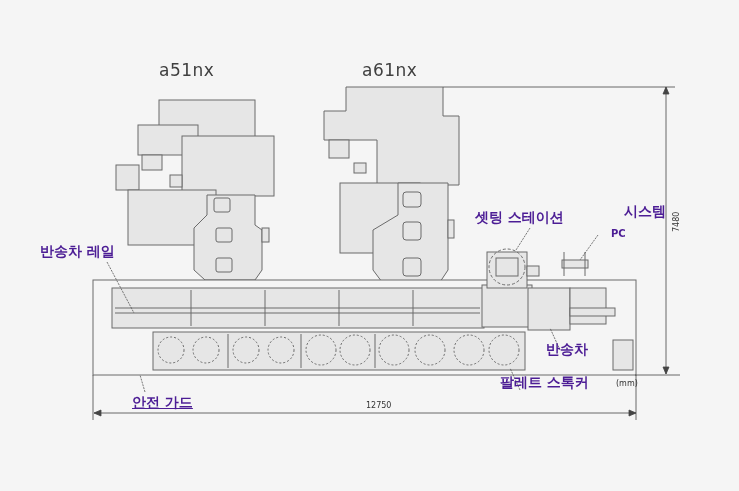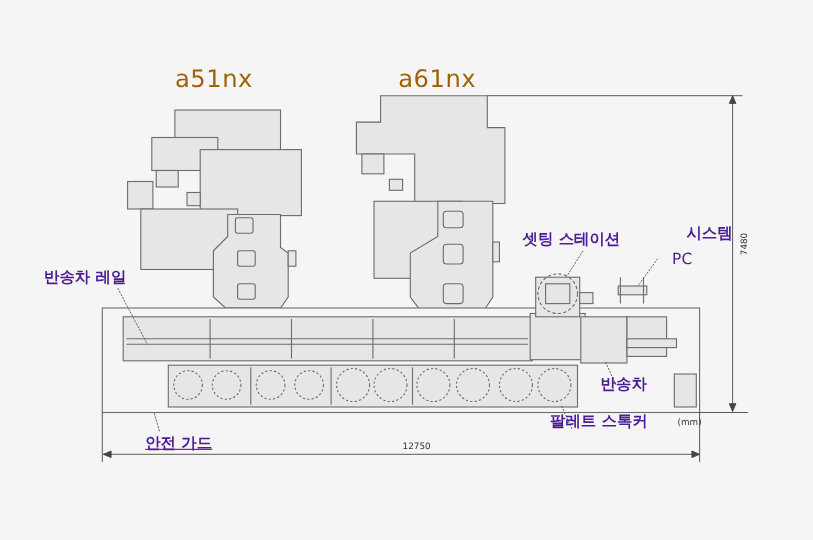--- a/index.html
+++ b/index.html
@@ -1,21 +1,21 @@
 <!DOCTYPE html>
 <html><head>
 <meta charset="utf-8">
 <style>
   html, body { margin:0; padding:0; }
   body { width:739px; height:491px; background:#f5f5f5; position:relative; overflow:hidden; font-family:"DejaVu Sans", sans-serif; }
   svg { position:absolute; left:0; top:0; }
   .lbl { position:absolute; font-family:"DejaVu Sans", sans-serif; color:#4c1d95; white-space:nowrap; }
-  .model { font-size:22px; letter-spacing:0.5px; color:#a16207; }
+  .model { font-size:17px; letter-spacing:0.5px; color:#404040; }
   .kr { font-size:14px; font-weight:bold; }
-  .small { font-size:14px; font-weight:normal; }
+  .small { font-size:10px; font-weight:bold; }
   .dim { font-size:8px; color:#333; }
 </style>
 </head>
 <body>
 
 <svg width="739" height="491" viewBox="0 0 739 491">
   <g fill="#e6e6e6" stroke="#6b6b6b" stroke-width="1">
 
     <rect x="159" y="100" width="96" height="40"></rect>
     <rect x="138" y="125" width="60" height="30"></rect>

